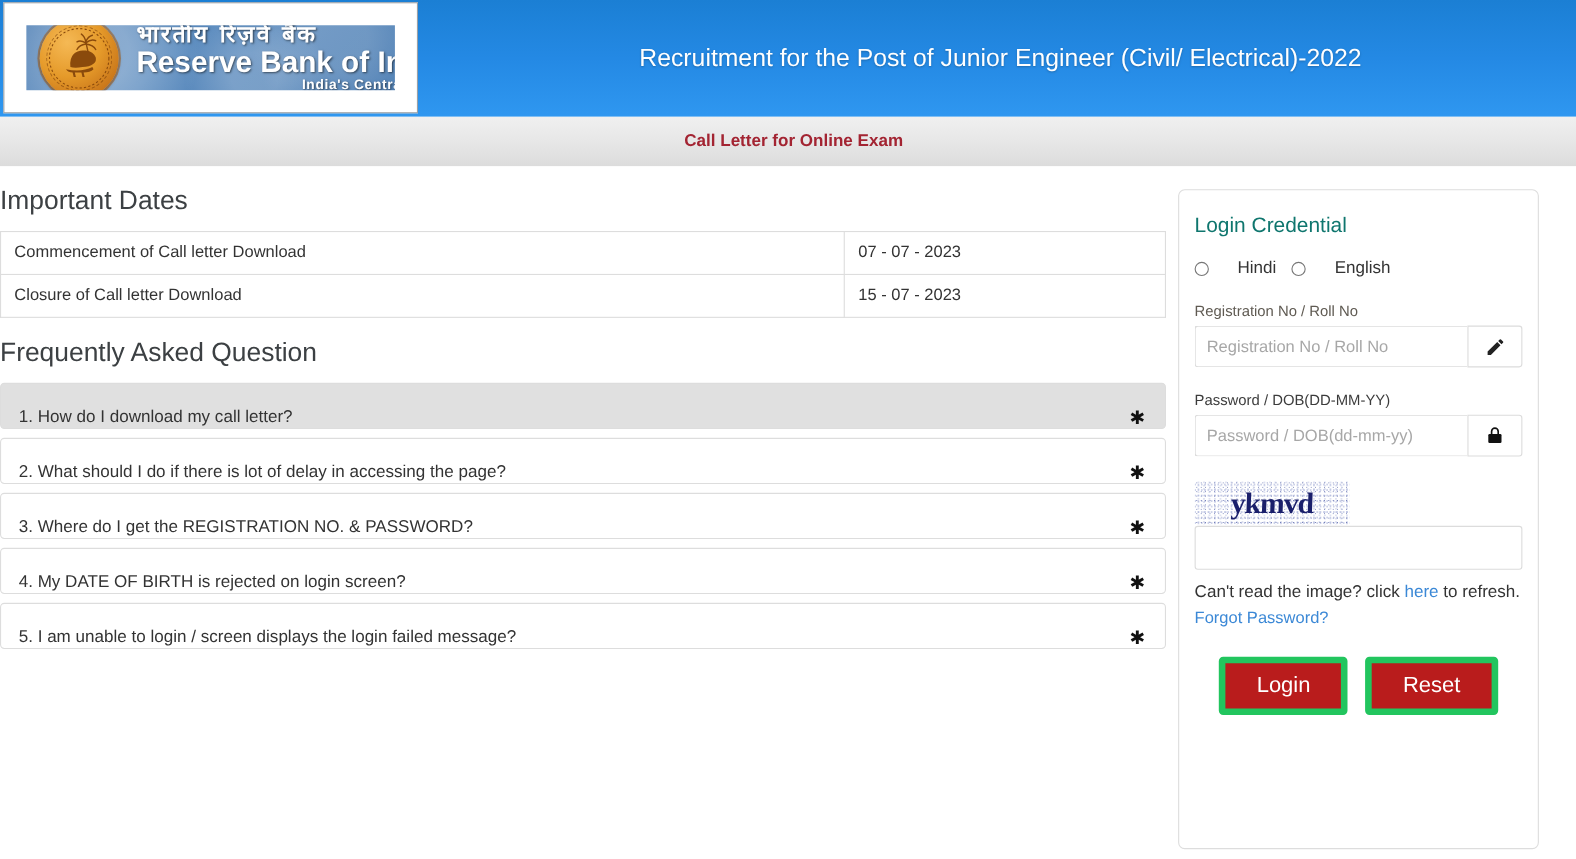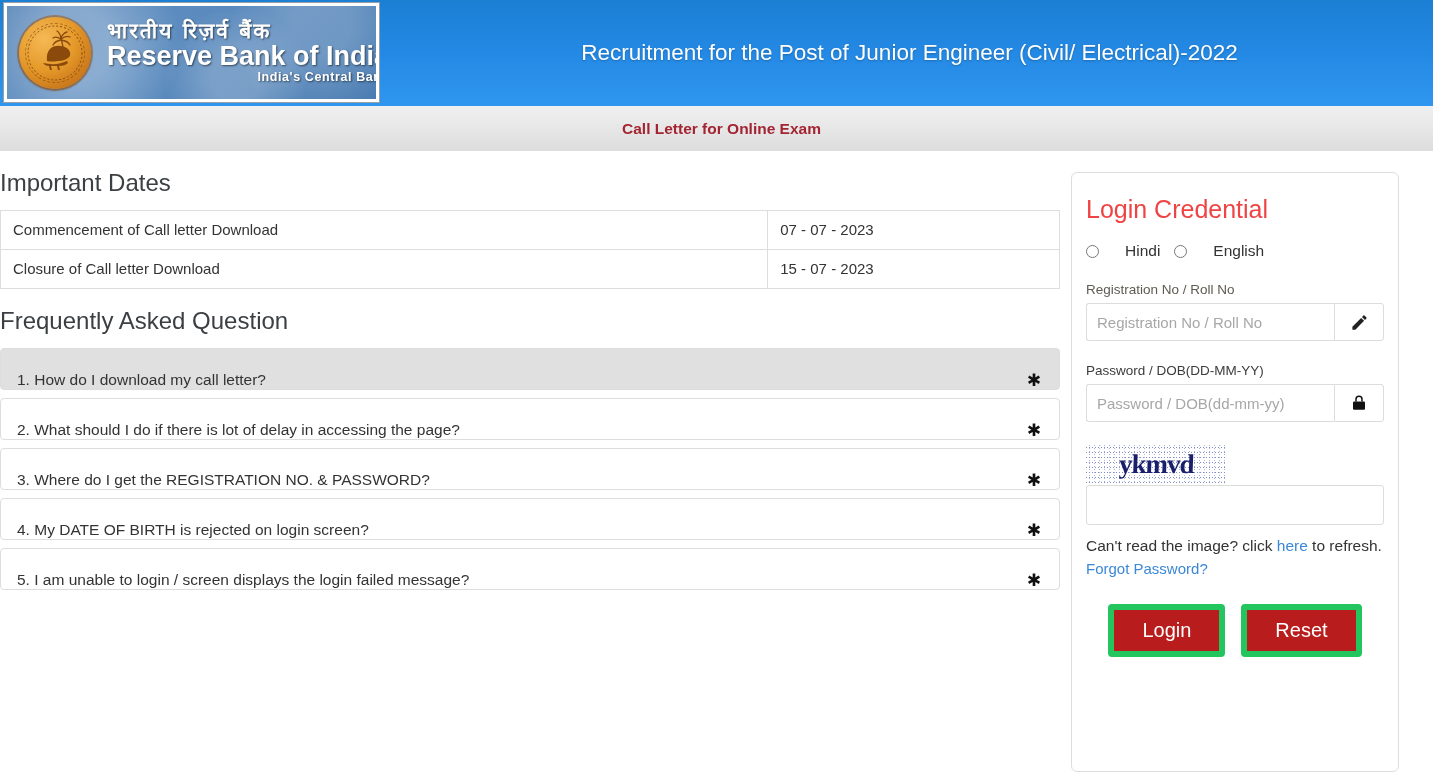--- a/index.html
+++ b/index.html
@@ -16,21 +16,21 @@
     position: relative;
     width: 1433px; height: 106px;
     background: linear-gradient(180deg, #1b7fd4 0%, #2489e4 50%, #2f97f0 100%);
     display: flex; align-items: center;
   }
   .logo-box {
     position: absolute; left: 3px; top: 2px;
     width: 377px; height: 101px;
     background: #ffffff;
     border: 1px solid #9aa0a6;
-    padding: 3px;
+    padding: 20px;
   }
   .logo-inner {
     width: 100%; height: 100%;
     background:
       radial-gradient(circle at 18% 42%, rgba(255,255,255,0.30) 0 12%, rgba(255,255,255,0) 35%),
       radial-gradient(circle at 62% 78%, rgba(255,255,255,0.22) 0 10%, rgba(255,255,255,0) 30%),
       radial-gradient(circle at 85% 22%, rgba(255,255,255,0.18) 0 9%, rgba(255,255,255,0) 28%),
       linear-gradient(135deg, #4e7fb5 0%, #5c8cbf 40%, #4a7cb2 100%);
     display: flex; align-items: center;
     position: relative;
@@ -134,21 +134,21 @@
   
   .login-panel {
     width: 328px; margin-left: 9px;
     border: 1px solid #dddddd;
     border-radius: 6px;
     background: #ffffff;
     padding: 16px 14px 18px 14px;
     min-height: 600px;
   }
   .login-title {
-    font-size: 25px; font-weight: 400; color: #ef4444;
+    font-size: 19px; font-weight: 400; color: #0f766e;
     margin: 6px 0 18px 0;
   }
   .radio-row { display: flex; align-items: center; gap: 14px; margin-bottom: 22px; }
   .radio-opt { display: flex; align-items: center; gap: 26px; cursor: pointer; }
   .radio-dot {
     width: 13px; height: 13px; border-radius: 50%;
     border: 1.5px solid #777777; background: #ffffff;
     flex: none;
   }
   .radio-label { font-size: 15.5px; color: #333333; }

